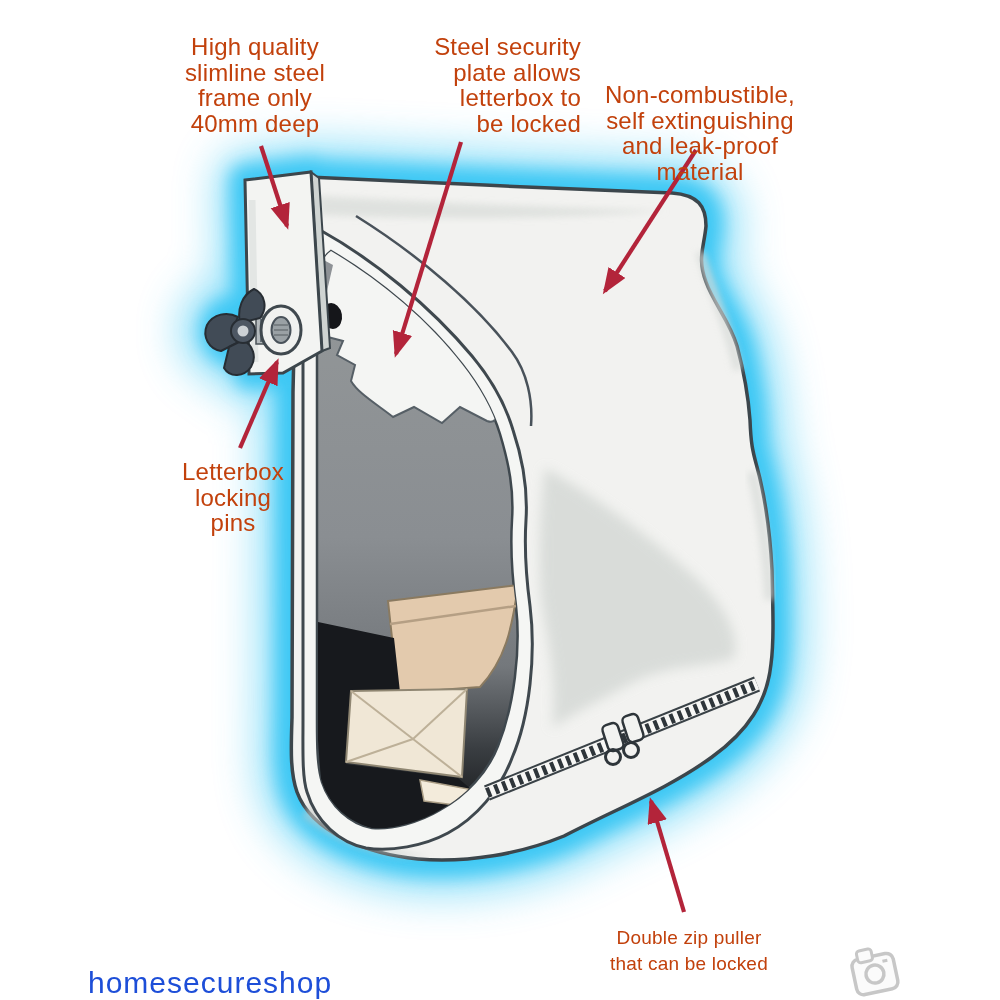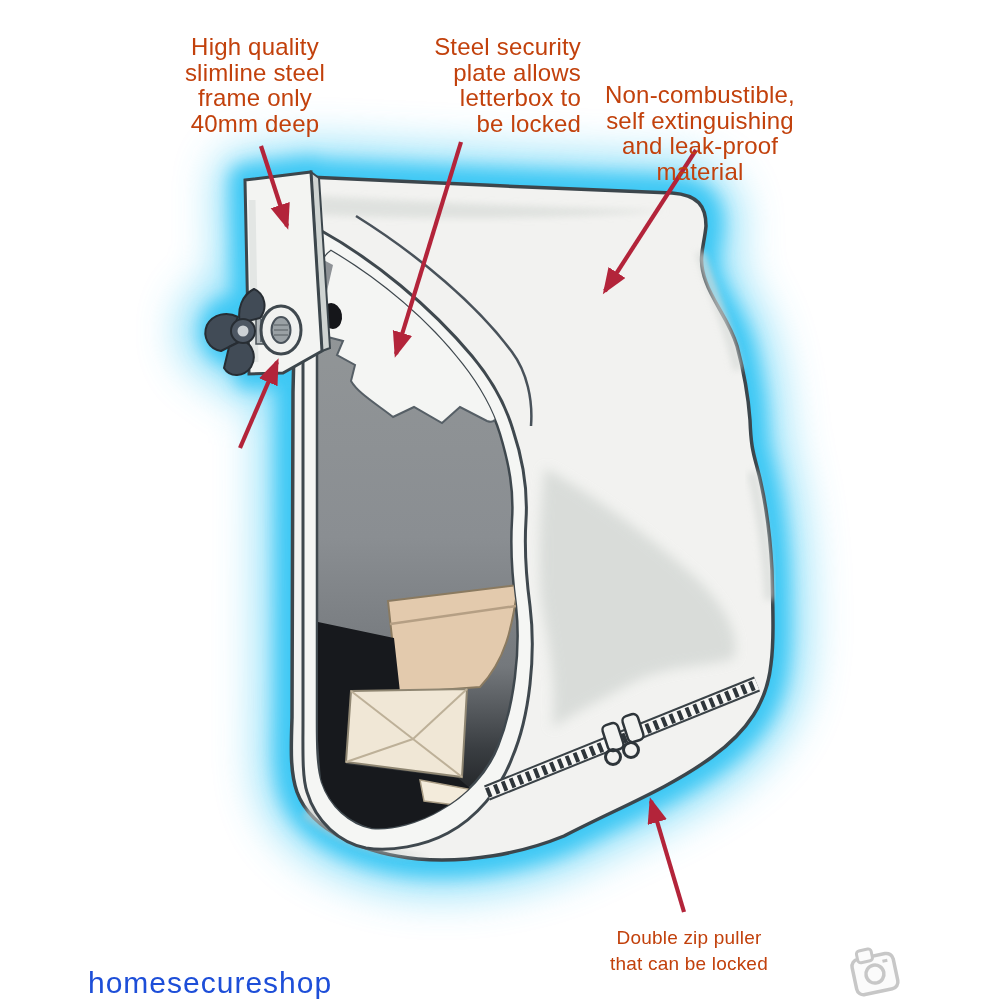--- a/index.html
+++ b/index.html
@@ -163,19 +163,22 @@
 <div class="label" style="left:351px;top:34px;width:230px;text-align:right;">Steel security
 plate allows
 letterbox to
 be locked</div>
 
 <div class="label" style="left:580px;top:35px;width:240px;margin-top:47px;">Non-combustible,
 self extinguishing
 and leak-proof
 material</div>
 
+<div class="label" style="left:133px;top:459px;width:200px;">Letterbox
+locking
+pins</div>
 
 <div class="label big" style="left:560px;top:925px;width:258px;">Double zip puller
 that can be locked</div>
 
 <div class="watermark">homesecureshop</div>
 
 </div>
 
 </body></html>

